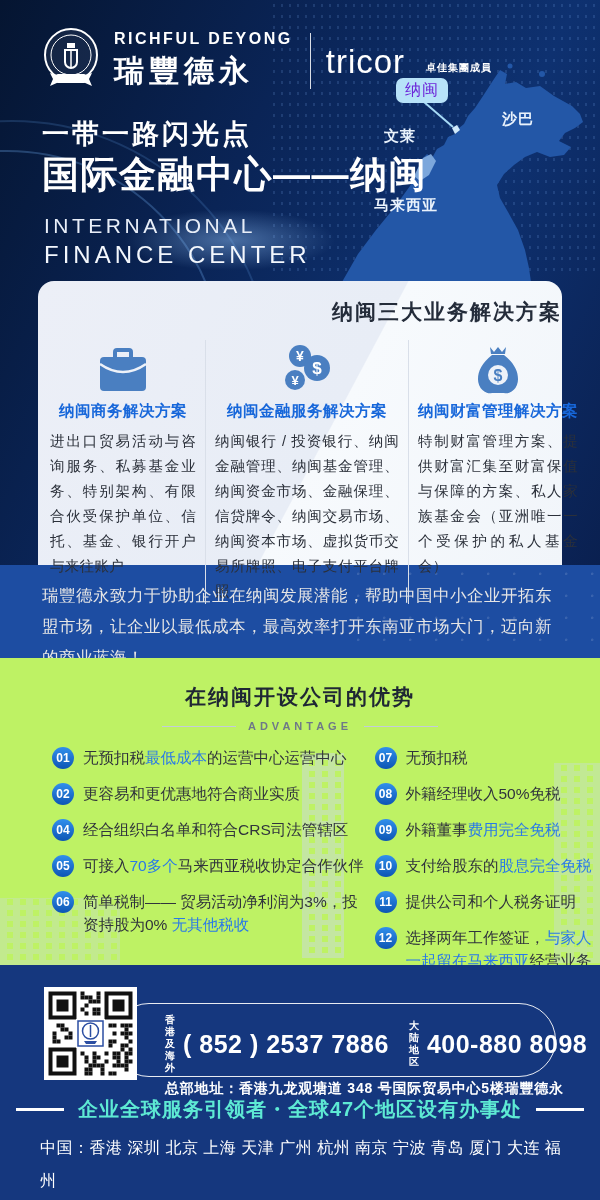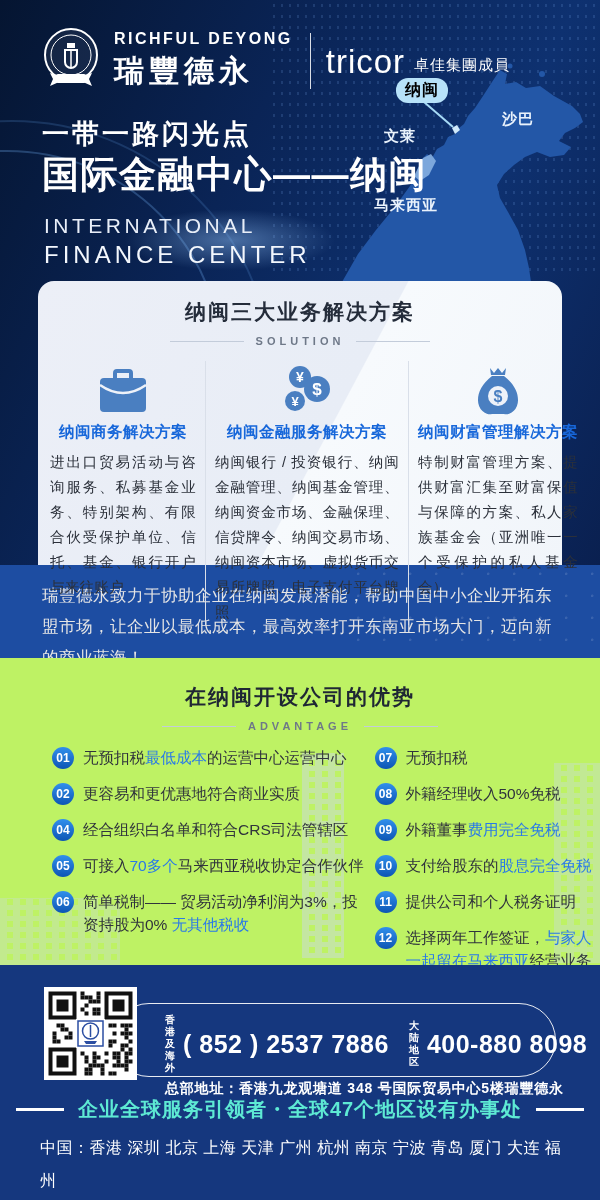--- a/index.html
+++ b/index.html
@@ -18,41 +18,41 @@
   .swoosh1{left:-210px;top:150px;width:430px;height:430px;}
   .swoosh2{left:-250px;top:120px;width:520px;height:520px;border-color:rgba(90,150,220,.22);}
 
   .logo-row{position:absolute;left:40px;top:26px;display:flex;align-items:center;z-index:3;}
   .brand{margin-left:12px;}
   .brand-en{font-size:16px;font-weight:bold;letter-spacing:2.5px;color:#fff;}
   .brand-zh{font-size:30px;font-weight:bold;letter-spacing:5px;color:#fff;margin-top:3px;}
   .logo-div{width:1px;height:56px;background:rgba(255,255,255,.85);margin:0 15px 0 17px;}
   .tricor-wrap{display:flex;align-items:flex-end;}
   .tricor{font-size:33px;color:#fff;letter-spacing:1px;font-weight:500;line-height:1;}
-  .tricor-suffix{font-size:15px;font-weight:normal;color:#fff;margin-left:9px;margin-bottom:3px;letter-spacing:1px;}
+  .tricor-suffix{font-size:10px;font-weight:bold;color:#fff;margin-left:21px;margin-bottom:3px;letter-spacing:1px;}
 
   .tagline{position:absolute;left:42px;top:116px;font-size:27px;font-weight:bold;color:#fff;letter-spacing:3px;z-index:3;}
   .hero-title{position:absolute;left:42px;top:150px;font-size:37px;font-weight:bold;color:#fff;letter-spacing:1.5px;z-index:3;}
   .hero-en1{position:absolute;left:44px;top:214px;font-size:21px;color:#e8eef8;letter-spacing:3.5px;z-index:3;}
   .hero-en2{position:absolute;left:44px;top:241px;font-size:24px;color:#f3f7fd;letter-spacing:4px;z-index:3;}
 
   .map{position:absolute;right:0;top:58px;width:272px;height:224px;z-index:2;}
   .map svg{position:absolute;left:0;top:0;}
   .map-label{position:absolute;color:#e9f2fc;font-size:15px;font-weight:bold;letter-spacing:1px;}
   .lbl-brunei{left:56px;top:56px;margin-top:13px;}
   .lbl-sabah{left:174px;top:52px;}
   .lbl-malaysia{left:46px;top:138px;}
-  .labuan-tag{position:absolute;left:68px;top:20px;background:#b7e2f9;color:#000000;
-        font-size:16px;font-weight:bold;padding:2px 9px;border-radius:12px;letter-spacing:1px;}
+  .labuan-tag{position:absolute;left:68px;top:20px;background:#b7e2f9;color:#6d28d9;
+        font-size:16px;font-weight:normal;padding:2px 9px;border-radius:7px;letter-spacing:1px;}
 
   
   .card{position:absolute;left:38px;top:281px;width:524px;height:284px;border-radius:16px 16px 0 0;
         background:linear-gradient(118deg,#eceff7 0%,#e8edf6 54.8%,#f7fafd 55%,#f1f5fa 100%);
         box-sizing:border-box;z-index:4;}
-  .sol-title{padding-top:17px;text-align:center;font-size:21px;font-weight:bold;color:#242c3a;letter-spacing:2px;}
+  .sol-title{padding-top:17px;text-align:right;font-size:21px;font-weight:bold;color:#242c3a;letter-spacing:2px;}
   .tag-row{display:flex;align-items:center;justify-content:center;margin-top:9px;gap:12px;}
   .tag-line{width:74px;height:1px;background:#c3ccda;}
   .tag-text{font-size:11px;color:#6e7888;letter-spacing:4px;font-weight:bold;}
   .cols{display:flex;margin-top:14px;padding:0 3px;}
   .col{padding:0 9px;box-sizing:border-box;}
   .col-1{flex:0 0 164px;}
   .col-2{flex:0 0 204px;border-left:1px solid #d9dfe9;border-right:1px solid #d9dfe9;}
   .col-3{flex:1;}
   .icon-box{height:54px;display:flex;align-items:flex-end;justify-content:center;}
   .col-title{text-align:center;font-size:15.5px;font-weight:bold;color:#1767da;margin-top:7px;white-space:nowrap;letter-spacing:0.5px;}
@@ -150,25 +150,20 @@
       </svg>
       <div class="labuan-tag">纳闽</div>
       <div class="map-label lbl-brunei">文莱</div>
       <div class="map-label lbl-sabah">沙巴</div>
       <div class="map-label lbl-malaysia">马来西亚</div>
     </div>
   </div>
 
   <div class="card">
     <div class="sol-title">纳闽三大业务解决方案</div>
-    <div class="tag-row">
-      <span class="tag-line"></span>
-      <span class="tag-text">SOLUTION</span>
-      <span class="tag-line"></span>
-    </div>
     <div class="cols">
 
       <div class="col col-1">
         <div class="icon-box">
           <svg width="52" height="46" viewBox="0 0 52 46">
             <rect x="18" y="2" width="16" height="10" rx="2" fill="none" stroke="#4a7fc1" stroke-width="4"></rect>
             <rect x="3" y="9" width="46" height="34" rx="4" fill="#4a7fc1"></rect>
             <path d="M3 16 Q26 32 49 16" fill="none" stroke="#eef2f9" stroke-width="2.5"></path>
           </svg>
         </div>

